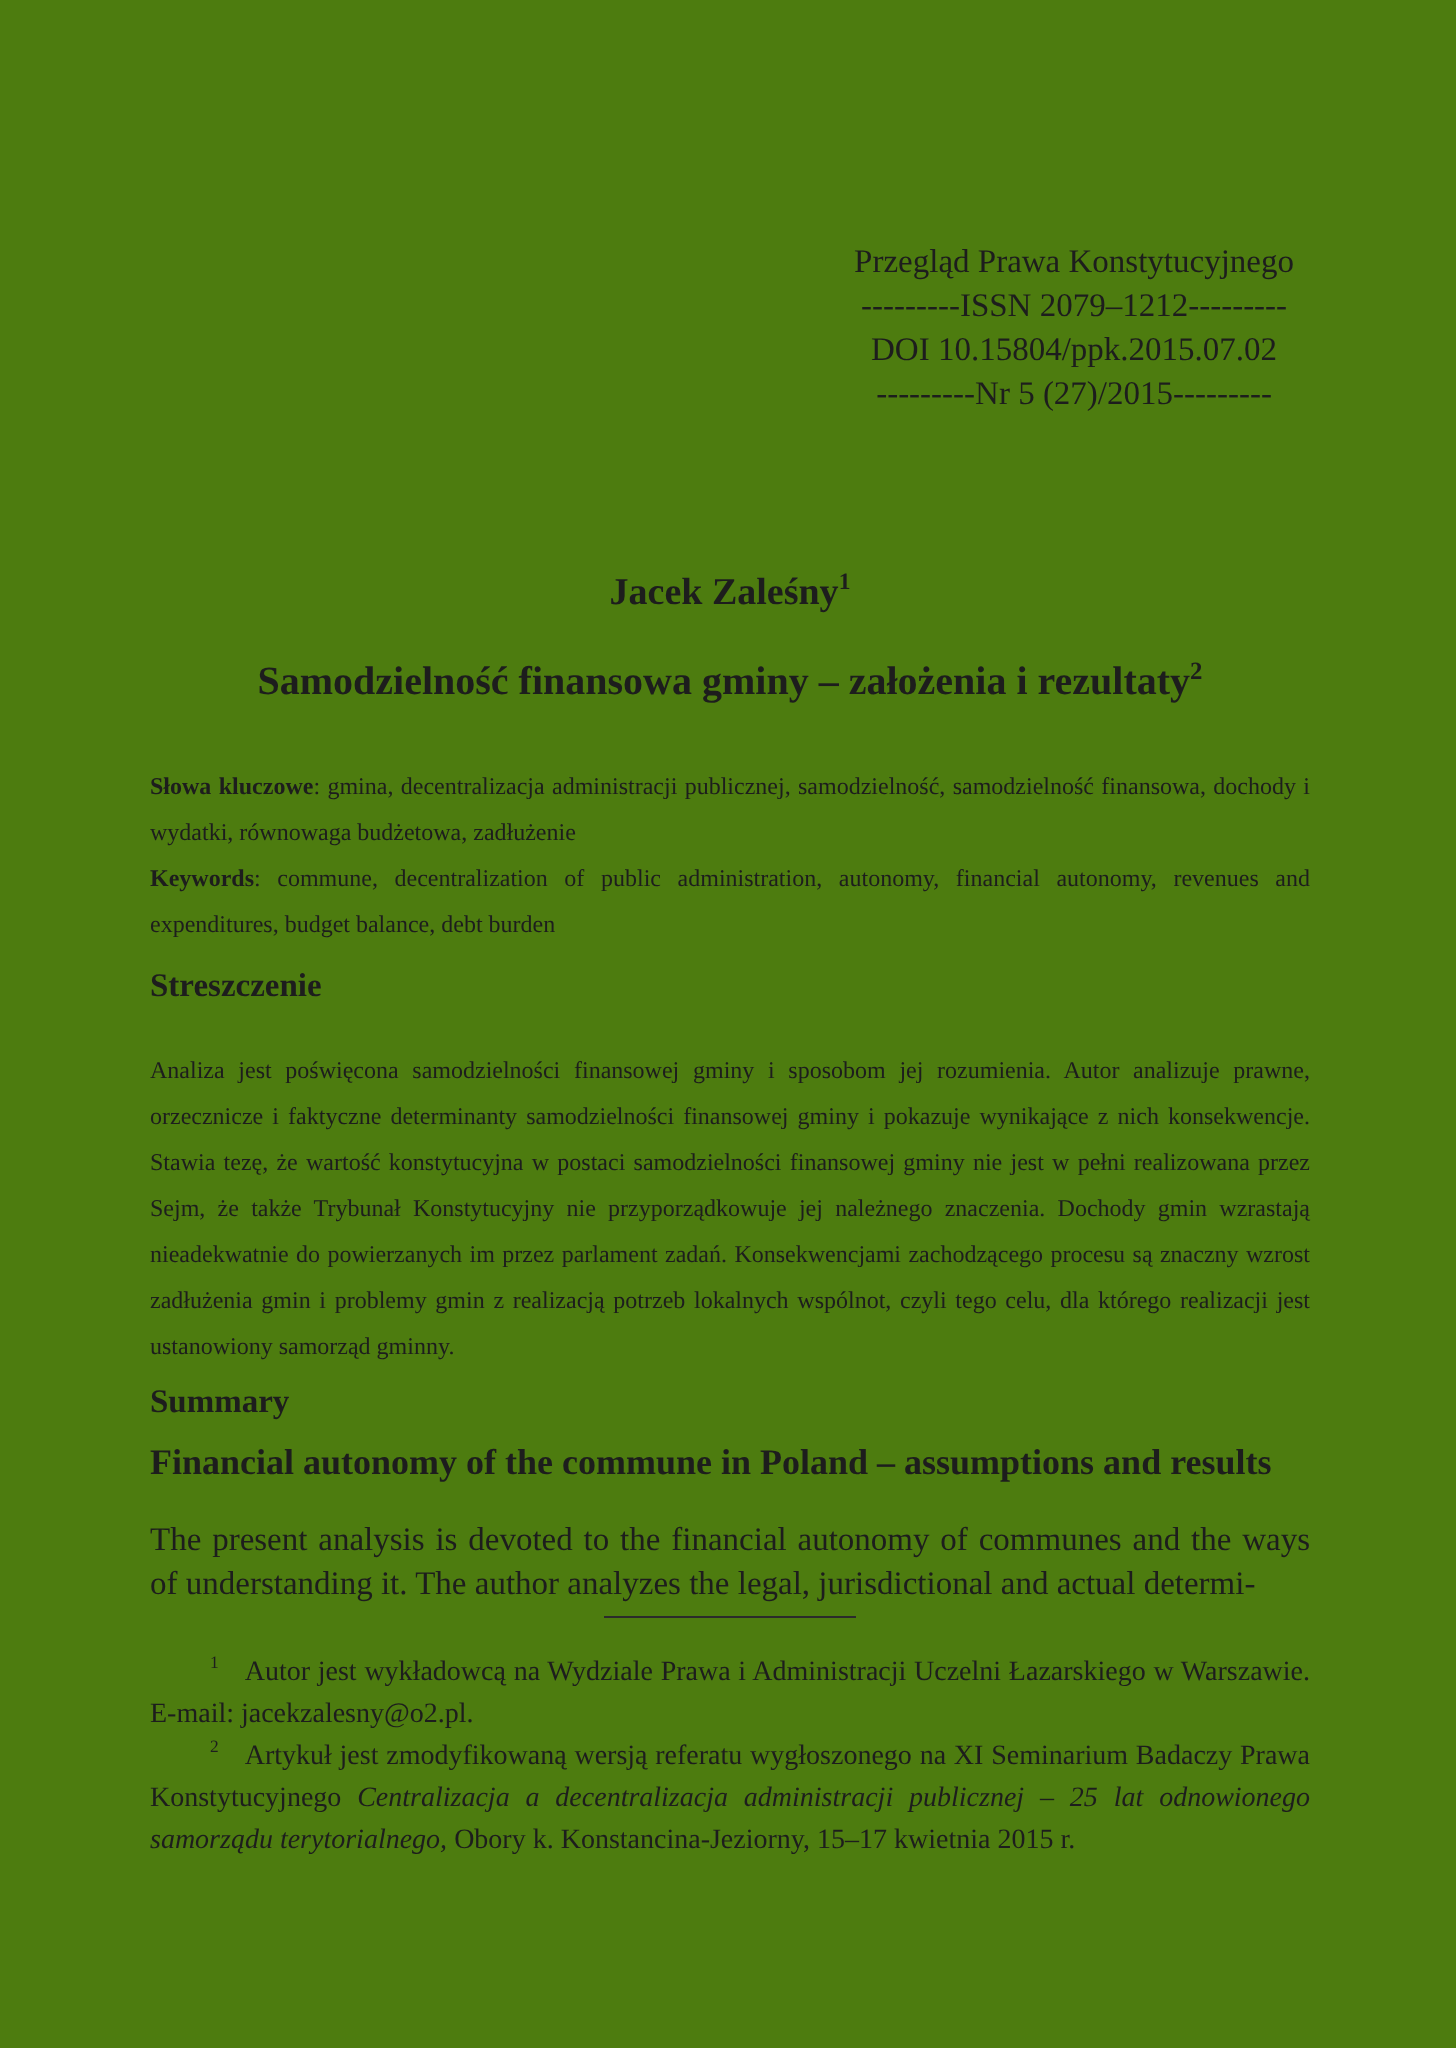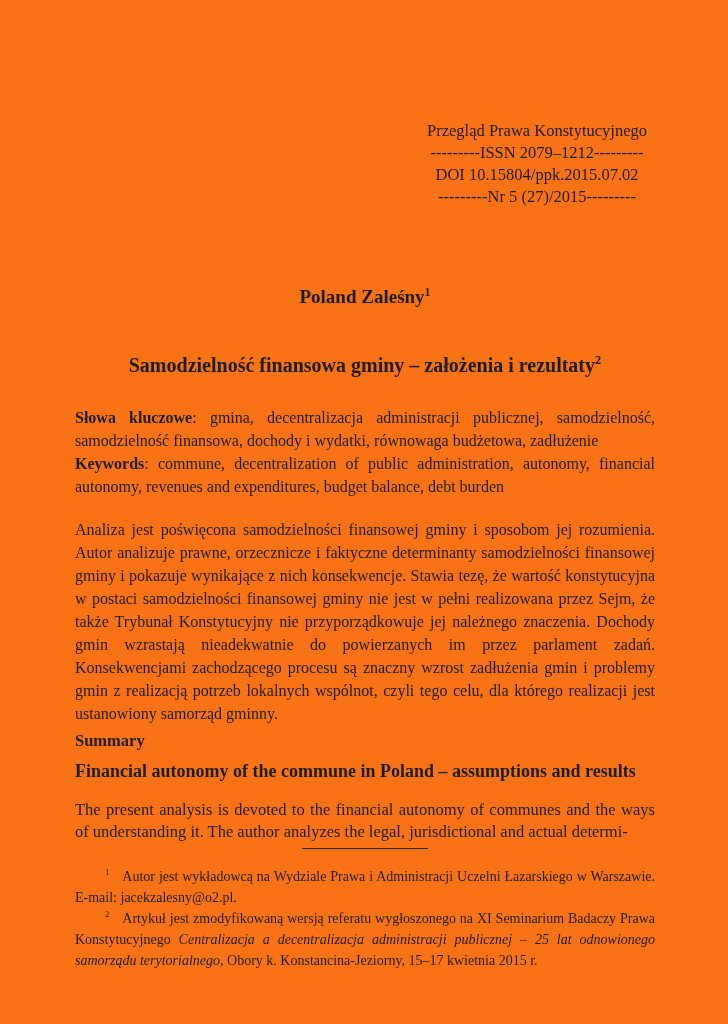--- a/index.html
+++ b/index.html
@@ -1,21 +1,21 @@
 <!DOCTYPE html>
 <html><head>
 <meta charset="utf-8">
 <style>
   html, body { margin: 0; padding: 0; background: #e8e8e8; }
   .page {
     position: relative;
     width: 728px;
     height: 1024px;
     margin: 0 auto;
-    background: #f97316;
+    background: #4d7c0f;
     color: #1d1d1d;
     font-family: "Liberation Serif", "DejaVu Serif", serif;
     box-sizing: border-box;
     padding: 120px 73px 0 75px;
     overflow: hidden;
   }
 
   
   .journal-header { display: flex; justify-content: flex-end; }
   .journal-header-inner {
@@ -27,36 +27,36 @@
   }
 
   .author-line {
     margin-top: 76px;
     text-align: center;
     font-weight: bold;
     font-size: 19px;
     line-height: 26px;
   }
   .article-title {
-    margin-top: 42px;
+    margin-top: 18px;
     text-align: center;
     font-weight: bold;
     font-size: 20px;
     line-height: 27px;
   }
   sup.fn-ref {
     font-size: 0.62em;
     vertical-align: super;
     line-height: 0;
   }
 
   .keywords-block { margin-top: 27px; }
   .para {
     margin: 0;
-    font-size: 16px;
+    font-size: 12px;
     line-height: 23px;
     text-align: justify;
   }
   .bold { font-weight: bold; }
 
   .section-heading {
     margin: 0;
     font-weight: bold;
     font-size: 16.5px;
     line-height: 23px;
@@ -103,29 +103,30 @@
 
   <div class="journal-header">
     <div class="journal-header-inner">
       <div>Przegląd Prawa Konstytucyjnego</div>
       <div>---------ISSN 2079–1212---------</div>
       <div>DOI 10.15804/ppk.2015.07.02</div>
       <div>---------Nr 5 (27)/2015---------</div>
     </div>
   </div>
 
-  <div class="author-line"><span>Poland Zaleśny</span><sup class="fn-ref">1</sup></div>
+  <div class="author-line"><span>Jacek Zaleśny</span><sup class="fn-ref">1</sup></div>
 
   <div class="article-title"><span>Samodzielność finansowa gminy – założenia i rezultaty</span><sup class="fn-ref">2</sup></div>
 
   <div class="keywords-block">
     <p class="para"><span class="bold">Słowa kluczowe</span><span>: gmina, decentralizacja administracji publicznej, samodzielność, samodzielność finansowa, dochody i wydatki, równowaga budżetowa, zadłużenie</span></p>
     <p class="para"><span class="bold">Keywords</span><span>: commune, decentralization of public administration, autonomy, financial autonomy, revenues and expenditures, budget balance, debt burden</span></p>
   </div>
 
+  <p class="section-heading heading-streszczenie">Streszczenie</p>
 
   <p class="para abstract-text">Analiza jest poświęcona samodzielności finansowej gminy i sposobom jej rozumienia. Autor analizuje prawne, orzecznicze i faktyczne determinanty samodzielności finansowej gminy i pokazuje wynikające z nich konsekwencje. Stawia tezę, że wartość konstytucyjna w postaci samodzielności finansowej gminy nie jest w pełni realizowana przez Sejm, że także Trybunał Konstytucyjny nie przyporządkowuje jej należnego znaczenia. Dochody gmin wzrastają nieadekwatnie do powierzanych im przez parlament zadań. Konsekwencjami zachodzącego procesu są znaczny wzrost zadłużenia gmin i problemy gmin z realizacją potrzeb lokalnych wspólnot, czyli tego celu, dla którego realizacji jest ustanowiony samorząd gminny.</p>
 
   <p class="section-heading heading-summary">Summary</p>
 
   <p class="summary-title">Financial autonomy of the commune in Poland – assumptions and results</p>
 
   <p class="para summary-body">The present analysis is devoted to the financial autonomy of communes and the ways of understanding it. The author analyzes the legal, jurisdictional and actual determi-</p>
 
   <hr class="footnote-rule">

